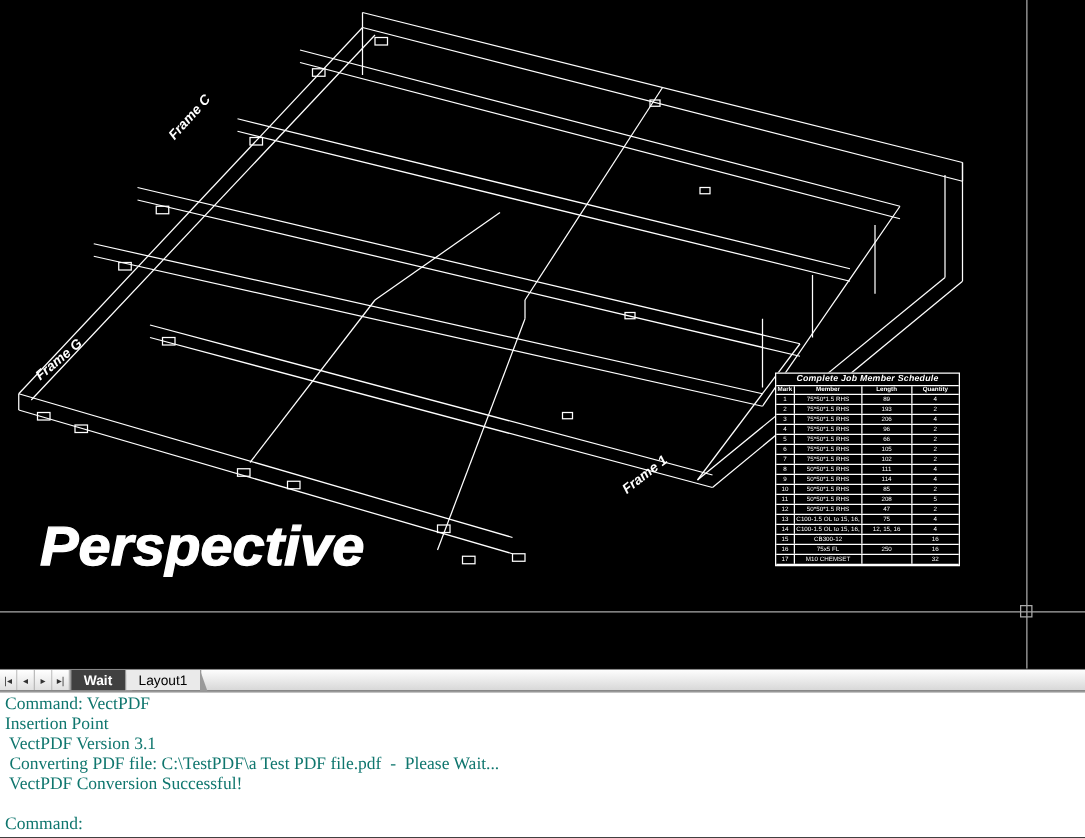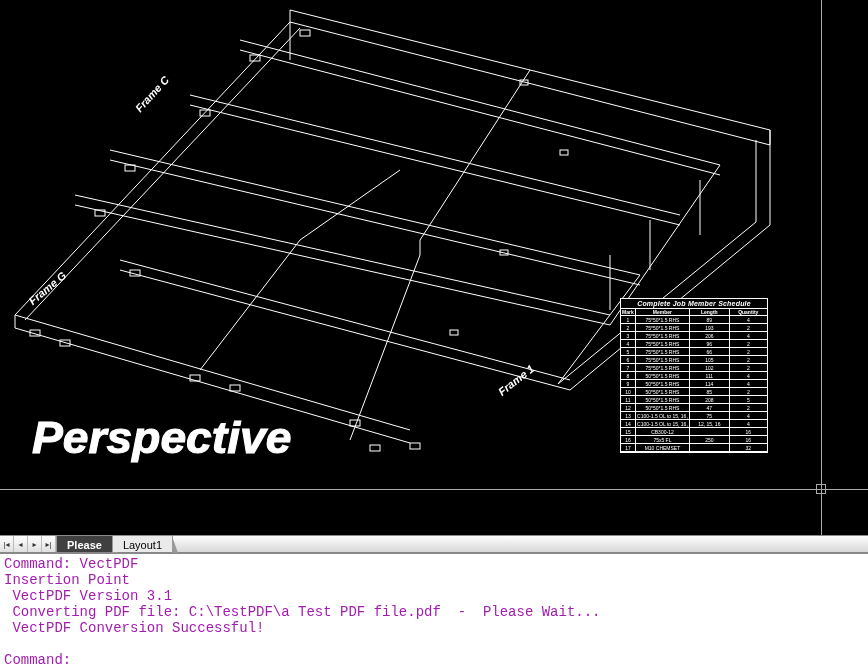--- a/index.html
+++ b/index.html
@@ -140,23 +140,23 @@
   .tab.active {
     background: #404040;
     color: #fff;
     font-weight: bold;
   }
   .command-window {
     width: 868px;
     height: 117px;
     background: #fff;
     border-top: 1px solid #888;
-    font-family: Liberation Mono, monospace;
+    font-family: Liberation Serif, serif;
     font-size: 14px;
-    color: #a21caf;
+    color: #0f766e;
     padding: 2px 4px;
     line-height: 16px;
     white-space: pre;
     overflow: hidden;
   }
   .frame-lbl{
     position:absolute;
     color:#fff;
     font-family:"Arial Black",Arial,sans-serif;
     font-weight:900;
@@ -367,21 +367,21 @@
   <div class="pickbox"></div>
 </div>
 
 <div class="tab-bar">
   <div class="nav-buttons">
     <div class="nav-btn">|◂</div>
     <div class="nav-btn">◂</div>
     <div class="nav-btn">▸</div>
     <div class="nav-btn">▸|</div>
   </div>
-  <div class="tab active">Please</div>
+  <div class="tab active">Wait</div>
   <div class="tab">Layout1</div>
 </div>
 
 <div class="command-window"><span id="cmd-text">Command: VectPDF
 Insertion Point
  VectPDF Version 3.1
  Converting PDF file: C:\TestPDF\a Test PDF file.pdf  -  Please Wait...
  VectPDF Conversion Successful!
 
 Command:</span></div>

